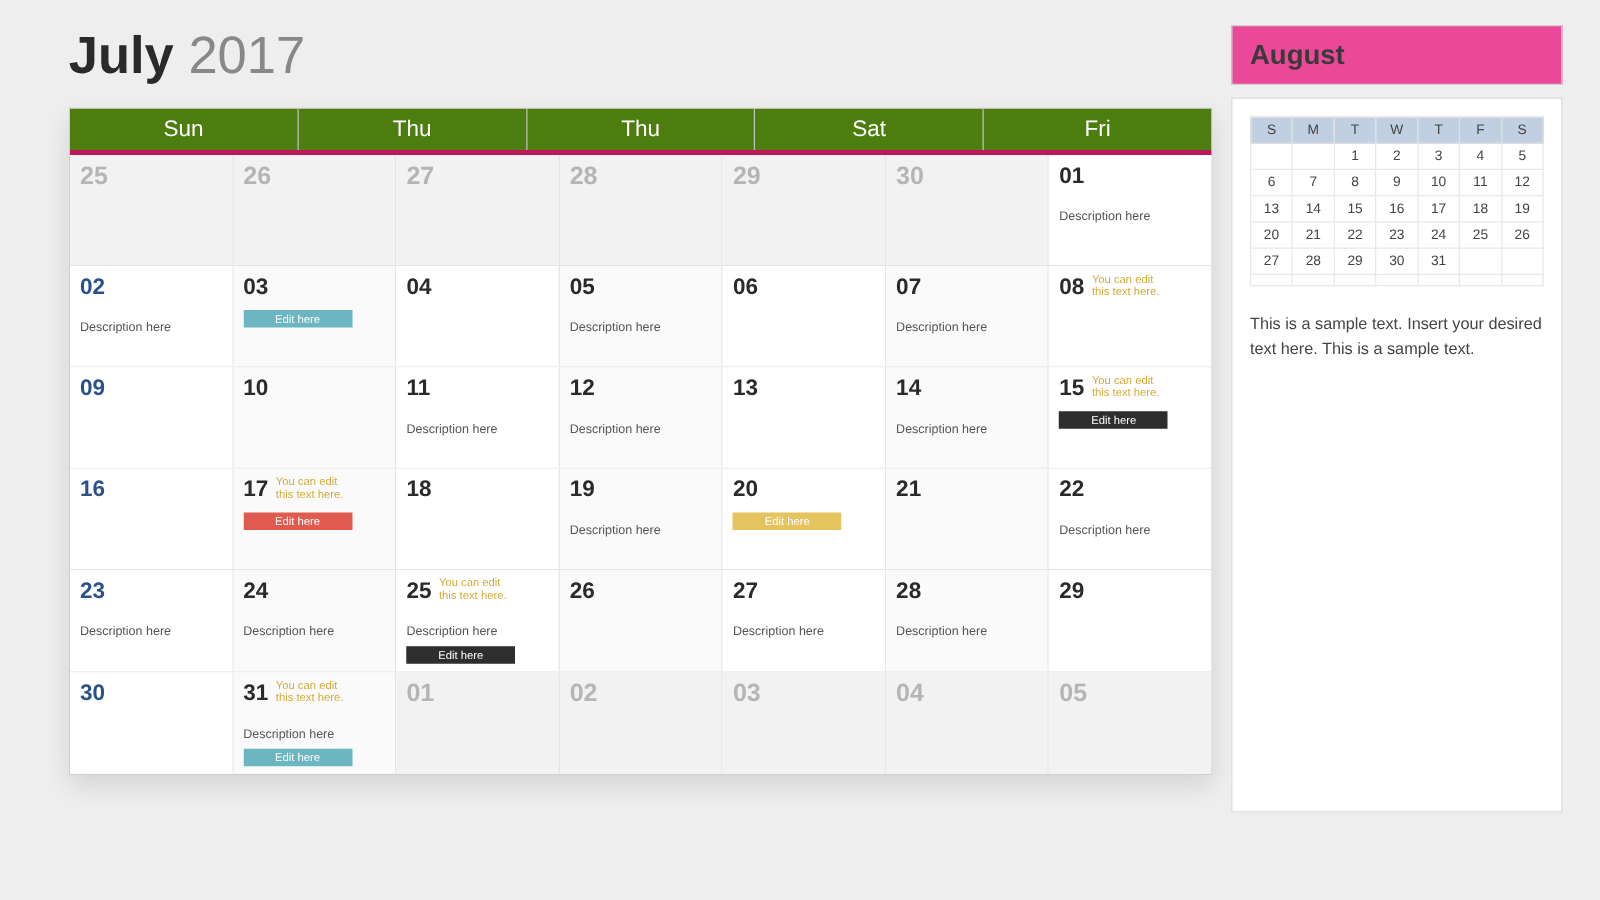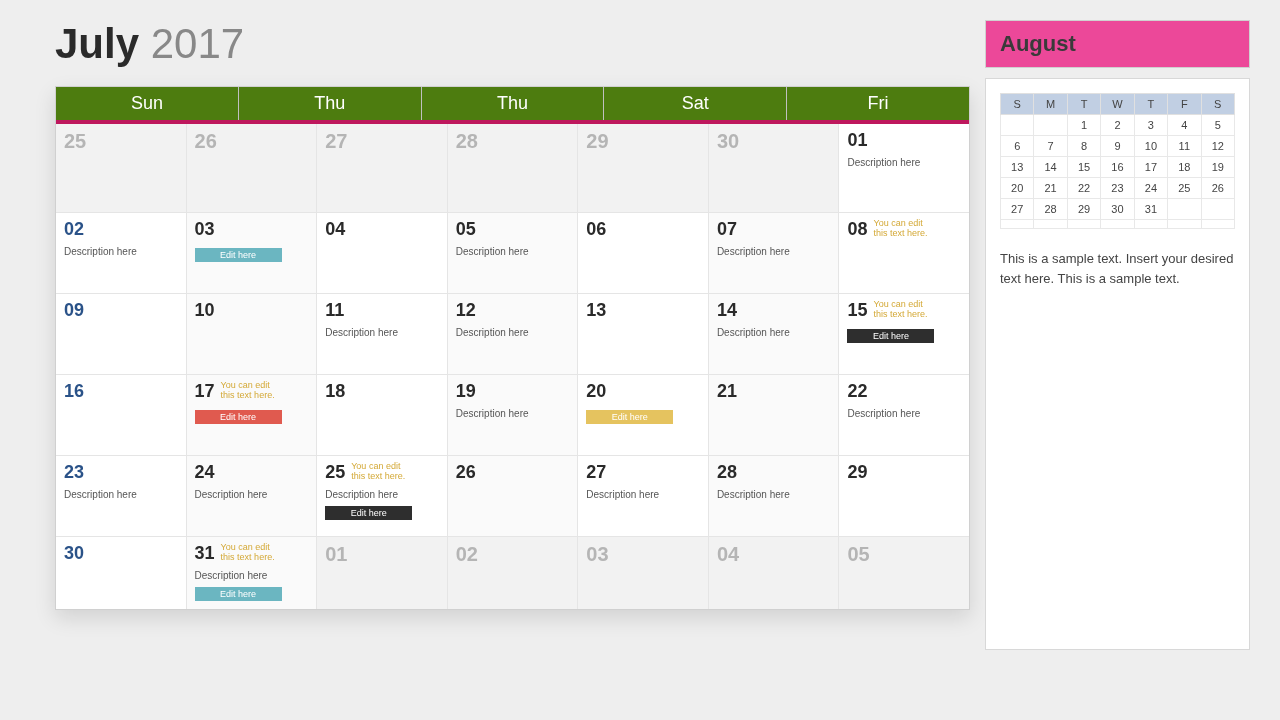--- a/index.html
+++ b/index.html
@@ -15,21 +15,21 @@
 .week{display:flex;border-bottom:1px solid #e5e5e5}
 .week:last-child{border-bottom:none}
 .day{flex:1;min-height:80px;padding:6px 8px;border-right:1px solid #e5e5e5;font-size:0;position:relative;background:#fff}
 .day:last-child{border-right:none}
 .day.out{background:#f2f2f2}
 .day.first-row{height:88px}
 .day.low{min-height:72px}
 .dnum{font-size:18px;font-weight:700;color:#2a2a2a;display:inline-block;margin-bottom:2px}
 .day.out .dnum{color:#b5b5b5;font-size:20px}
 .day.sun .dnum{color:#2a5288}
-.desc{font-size:10px;color:#555;display:block;margin-top:4px}
+.desc{font-size:10px;color:#555;display:block;margin-top:15px}
 .sidenote{font-size:9px;color:#d4a937;display:inline-block;vertical-align:top;margin-left:6px;line-height:1.1;max-width:60px}
 .tag{font-size:9px;color:#fff;padding:2px 0;text-align:center;margin-top:6px;width:87px}
 .tag.teal{background:#6bb6c1}
 .tag.red{background:#e05a4f}
 .tag.yellow{background:#e5c35f}
 .tag.dark{background:#2e2e2e}
 .day.odd-bg{background:#fafafa}
 .side{width:265px}
 .side-title-bar{background:#ec4899;padding:10px 14px;border:1px solid #d0d0d0;margin-bottom:10px}
 .side-title{font-size:22px;font-weight:700;color:#3a3a3a}

